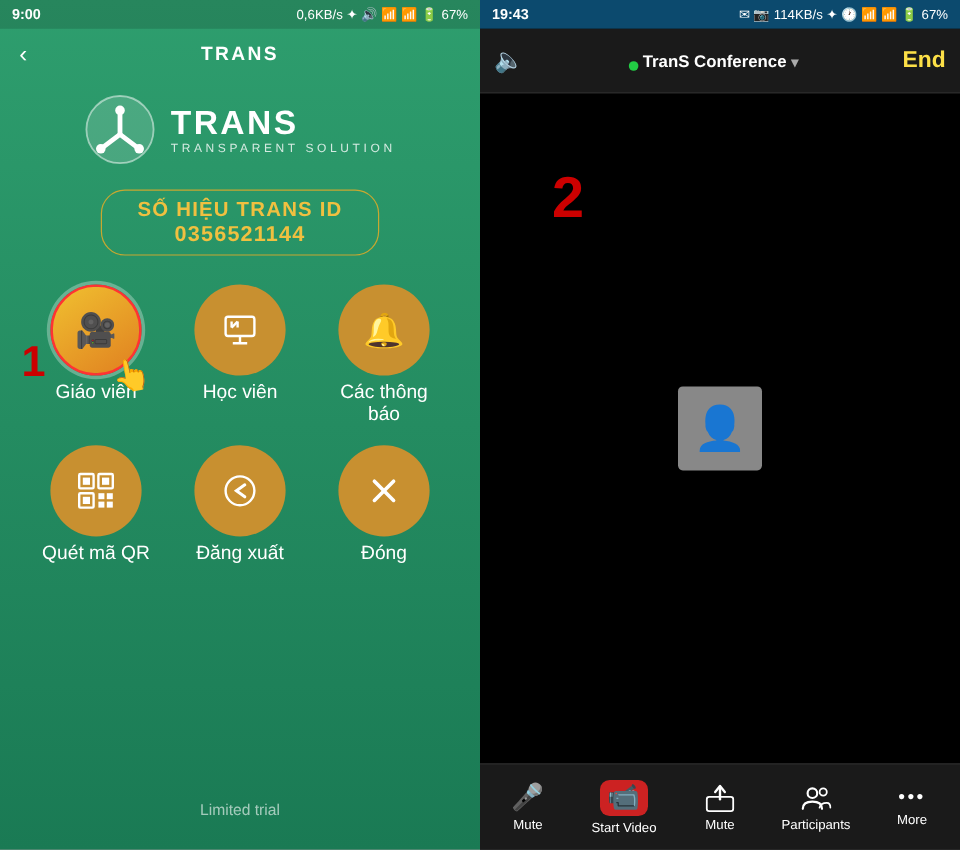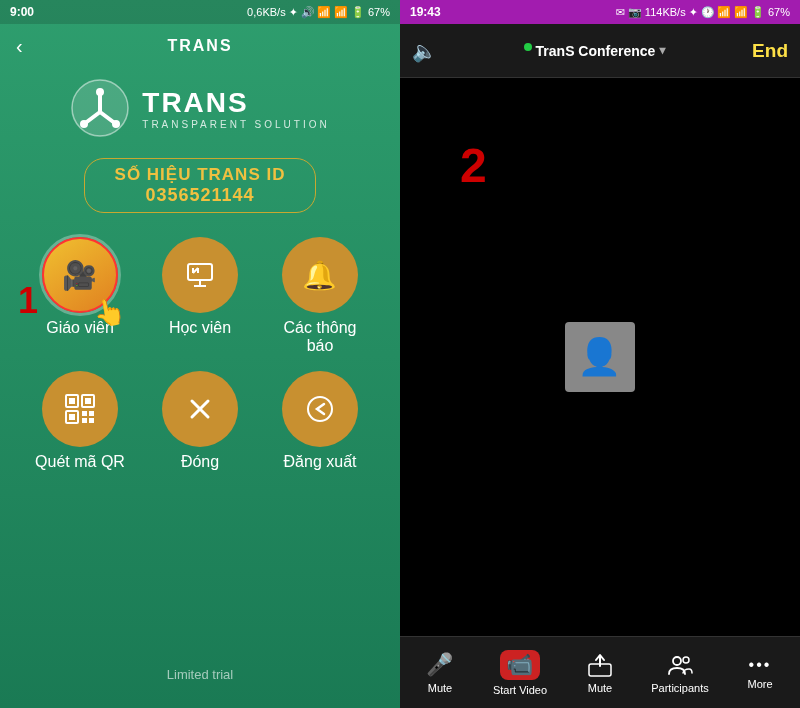--- a/index.html
+++ b/index.html
@@ -180,21 +180,21 @@
       width: 400px;
       height: 708px;
       background: #000;
       display: flex;
       flex-direction: column;
     }
 
     .right-status-bar {
       width: 100%;
       height: 24px;
-      background: #a21caf;
+      background: #0c4a6e;
       display: flex;
       align-items: center;
       justify-content: space-between;
       padding: 0 10px;
       gap: 10px;
     }
     .right-status-bar .time {
       color: white;
       font-size: 12px;
       font-weight: bold;
@@ -224,21 +224,21 @@
       display: flex;
       flex-direction: column;
       align-items: center;
       gap: 2px;
     }
     .header-center .conf-name {
       color: white;
       font-size: 14px;
       font-weight: bold;
       display: flex;
-      align-items: flex-start;
+      align-items: flex-end;
       gap: 4px;
     }
     .header-center .conf-name .dot {
       width: 8px;
       height: 8px;
       background: #22cc44;
       border-radius: 50%;
     }
     .header-center .conf-name .chevron {
       color: #aaa;
@@ -418,35 +418,35 @@
           <rect x="19" y="26" width="5" height="5" fill="white"></rect>
           <rect x="26" y="26" width="5" height="5" fill="white"></rect>
         </svg>
       </div>
       <span class="label">Quét mã QR</span>
     </div>
 
     <div class="menu-item">
       <div class="circle">
         <svg width="34" height="34" viewBox="0 0 34 34">
+          <circle cx="17" cy="17" r="12" fill="none" stroke="white" stroke-width="2"></circle>
+          <path d="M21 12 L14 17 L21 22" fill="none" stroke="white" stroke-width="2.5" stroke-linecap="round"></path>
+        </svg>
+      </div>
+      <span class="label">Đăng xuất</span>
+    </div>
+
+    <div class="menu-item">
+      <div class="circle">
+        <svg width="34" height="34" viewBox="0 0 34 34">
           <line x1="9" y1="9" x2="25" y2="25" stroke="white" stroke-width="3" stroke-linecap="round"></line>
           <line x1="25" y1="9" x2="9" y2="25" stroke="white" stroke-width="3" stroke-linecap="round"></line>
         </svg>
       </div>
       <span class="label">Đóng</span>
-    </div>
-
-    <div class="menu-item">
-      <div class="circle">
-        <svg width="34" height="34" viewBox="0 0 34 34">
-          <circle cx="17" cy="17" r="12" fill="none" stroke="white" stroke-width="2"></circle>
-          <path d="M21 12 L14 17 L21 22" fill="none" stroke="white" stroke-width="2.5" stroke-linecap="round"></path>
-        </svg>
-      </div>
-      <span class="label">Đăng xuất</span>
     </div>
   </div>
 
   <div class="limited-trial">Limited trial</div>
 </div>
 
 <div class="right-panel" style="position:relative;">
 
   <div class="right-status-bar">
     <span class="time">19:43</span>

